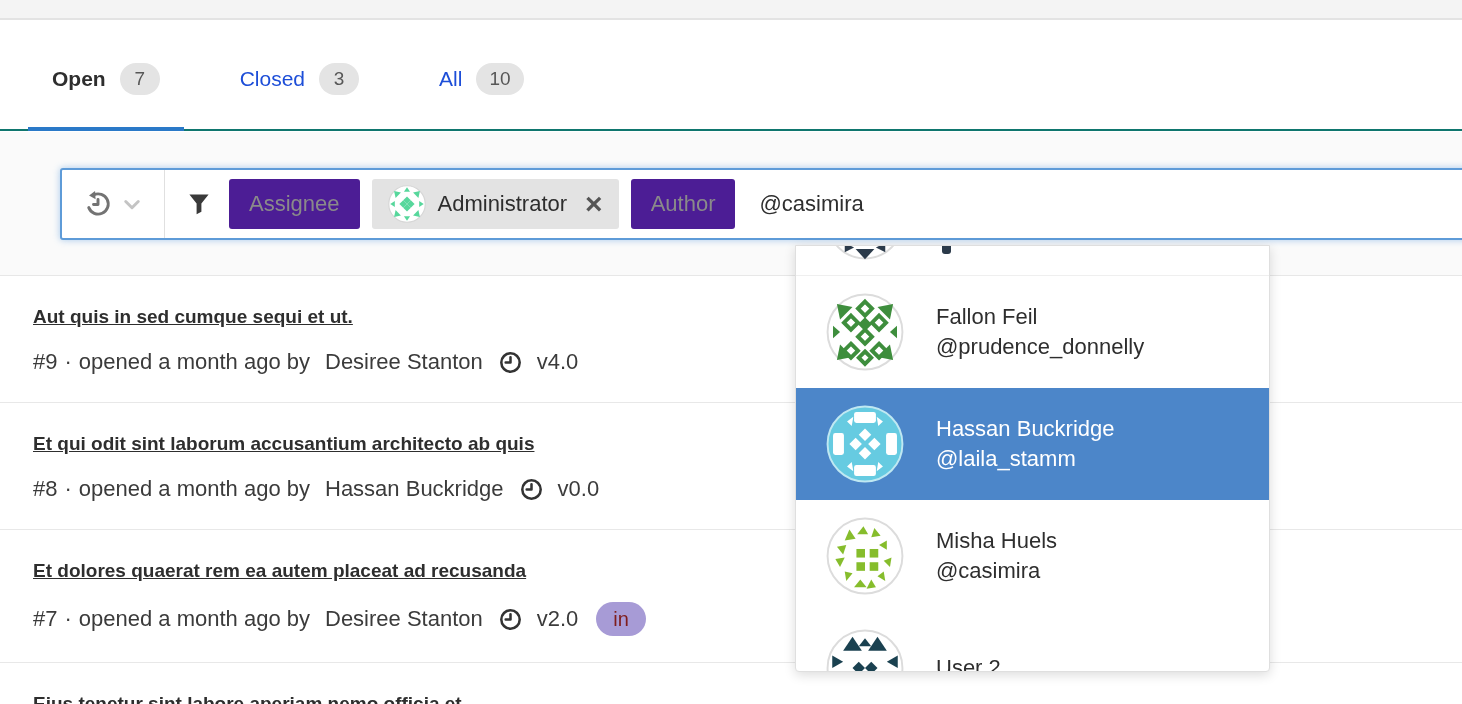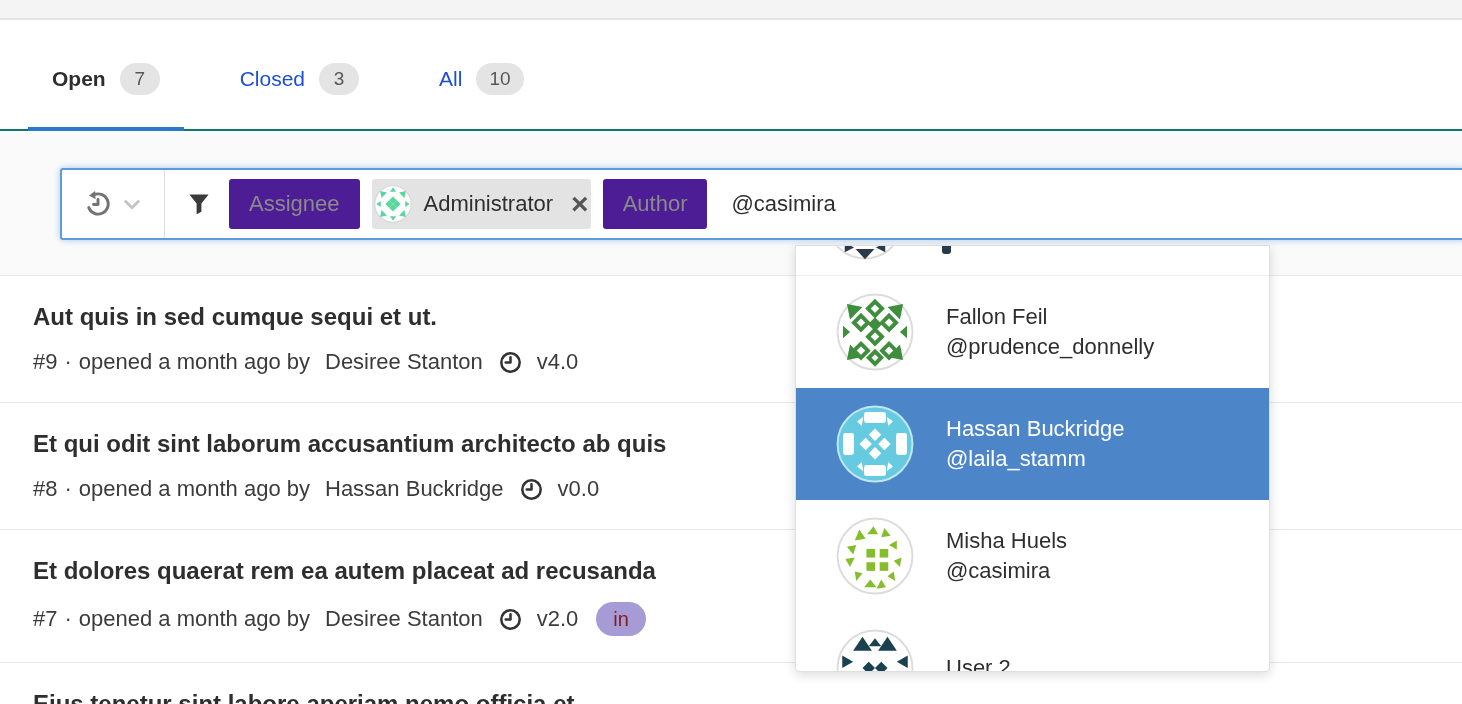--- a/index.html
+++ b/index.html
@@ -31,52 +31,52 @@
     background:#fff; border:2px solid #5e9bd8; border-radius:3px;
     box-shadow:0 0 7px rgba(66,143,220,.45); display:flex; align-items:center; }
   .history-group { display:flex; align-items:center; gap:10px; padding:0 22px;
     height:100%; background:none; border:none; cursor:pointer; }
   .v-divider { width:1px; height:100%; background:#e0e0e0; }
   .funnel-wrap { padding:0 18px 0 22px; display:flex; align-items:center; }
   .tokens { display:flex; align-items:center; gap:12px; }
   .token-name { background:#4c1d95; color:#8a8a8a; font-size:22px; height:50px;
     display:flex; align-items:center; padding:0 20px; border-radius:3px; }
   .token-value { background:#e3e3e3; color:#2e2e2e; font-size:22px; height:50px;
-    display:flex; align-items:center; gap:12px; padding:0 2px; border-radius:3px;
+    display:flex; align-items:center; gap:12px; padding:0 16px; border-radius:3px;
     cursor:pointer; }
   .token-close { font-size:30px; line-height:1; color:#555; font-weight:bold;
     margin-left:6px; background:none; border:none; cursor:pointer; }
   .typed-query { font-size:22px; color:#2e2e2e; margin-left:12px; }
 
   
   .issue-list { position:absolute; top:276px; left:0; right:0; z-index:1; }
   .issue-row { padding:26px 0 26px 33px; border-bottom:1px solid #e8e8e8; }
-  .issue-title { font-size:24px; font-weight:bold; line-height:30px;
-    color:#2e2e2e; margin-bottom:16px; white-space:nowrap; }
+  .issue-title { font-size:19px; font-weight:bold; line-height:30px;
+    color:#2e2e2e; margin-bottom:16px; white-space:nowrap;text-decoration:underline; }
   .issue-meta { display:flex; align-items:center; font-size:22px; line-height:28px;
     color:#3b3b3b; white-space:nowrap; }
   .issue-meta .sep { margin:0 7px; }
   .issue-author { margin-left:15px; }
   .milestone { display:flex; align-items:center; gap:15px; margin-left:16px; }
   .label-pill { display:inline-flex; align-items:center; margin-left:18px;
     background:#a79bd6; color:#7f1d1d; font-size:20px; border-radius:999px;
     padding:3px 17px; }
 
   
   .dropdown { position:absolute; left:795px; top:245px; width:475px; height:427px;
     background:#fff; border:1px solid #dfdfdf; border-radius:0 0 4px 4px;
     box-shadow:0 3px 12px rgba(0,0,0,.14); overflow:hidden; z-index:20; }
   .dd-partial-avatar { position:absolute; left:30px; top:-64px; }
   .dd-fragment { position:absolute; left:146px; top:0; width:9px; height:8px;
     background:#2b3a4a; border-radius:0 0 3px 3px; }
   .dd-divider { position:absolute; top:29px; left:0; right:0; height:1px;
     background:#efefef; }
   .dd-items { position:absolute; top:30px; left:0; right:0; }
   .dd-item { height:112px; display:flex; align-items:center; gap:32px;
-    padding-left:40px; cursor:pointer; }
+    padding-left:30px; cursor:pointer; }
   .dd-item.highlighted { background:#4c86c9; }
   .dd-name { font-size:22px; line-height:30px; color:#2e2e2e; }
   .dd-username { font-size:22px; line-height:30px; color:#2e2e2e; }
   .dd-item.highlighted .dd-name, .dd-item.highlighted .dd-username { color:#fff; }
   .avatar { border-radius:50%; flex:0 0 auto; }
 </style>
 </head>
 <body>
 
 <div class="page">

